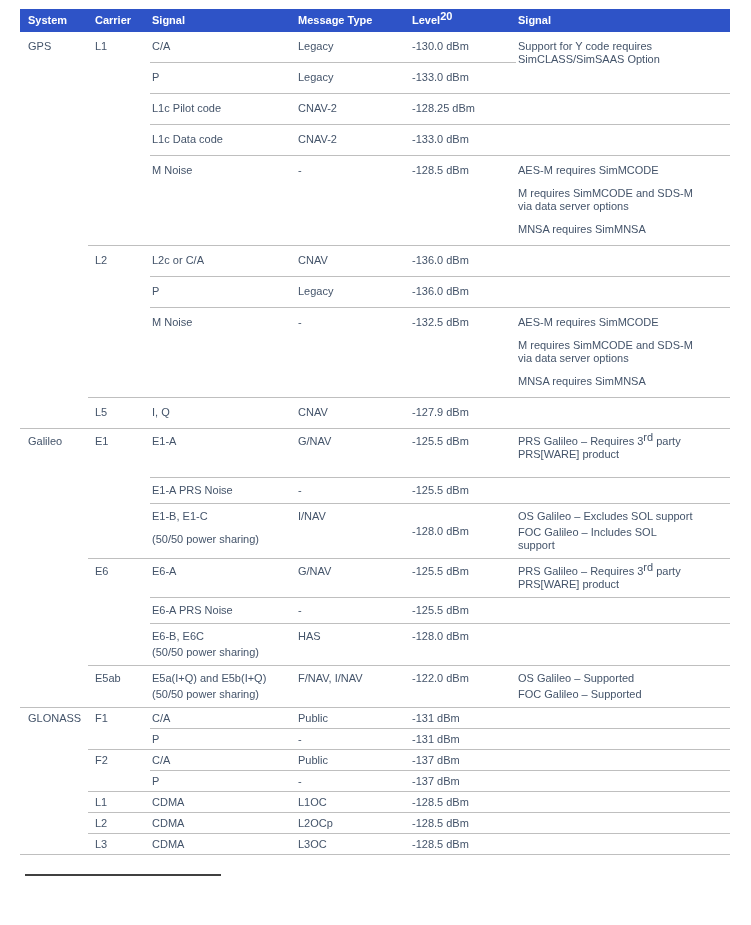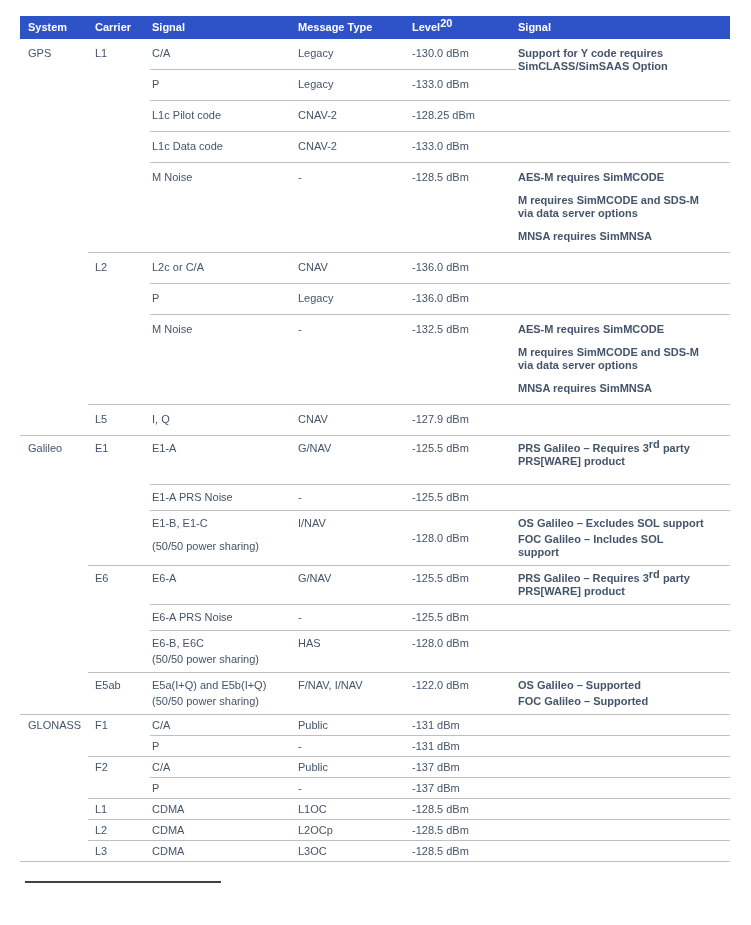--- a/index.html
+++ b/index.html
@@ -8,36 +8,36 @@
     width: 751px; height: 925px; background: #ffffff;
     font-family: "Liberation Sans", sans-serif;
     position: relative; overflow: hidden;
   }
   .caption {
     padding-top: 8px; text-align: center;
     font-size: 11px; line-height: 13px; color: var(--caption-text);
   }
   table.gnss {
     border-collapse: collapse; table-layout: fixed;
-    width: 710px; margin: 16px 0 0 20px;
+    width: 710px; margin: 9px 0 0 20px;
     border-bottom: 1px solid var(--border);
   }
   thead th {
     background: var(--header-bg); color: var(--header-text);
     font-size: 11px; line-height: 13px; font-weight: bold;
     text-align: left; padding: 5px 4px 5px 2px; vertical-align: middle;
   }
   th.col-system, td.col-system { padding-left: 8px; }
   th.col-carrier, td.col-carrier { padding-left: 7px; }
   td {
     vertical-align: top; font-size: 11px; line-height: 13px;
     color: var(--body-text); padding: 3px 4px 4px 2px;
     word-wrap: break-word;
   }
-  td.col-notes { padding-right: 10px; font-weight: bold; }
+  td.col-notes { padding-right: 10px; }
   tr.sec-gps td     { padding-top: 8px; padding-bottom: 9px; }
   tr.sec-galileo td { padding-top: 6px; padding-bottom: 6px; }
   tr.sec-glonass td { padding-top: 4px; padding-bottom: 3px; }
   td.bt { border-top: 1px solid var(--border); }
   td.vmid { vertical-align: middle; }
   .para + .para { margin-top: 3px; }
   td.spaced .para + .para { margin-top: 10px; }
   tr td.pb { padding-bottom: 16px; }
   sup { font-size: 11px; vertical-align: baseline; position: relative; top: -4px; }
   .footnote { margin-left: 25px; }

